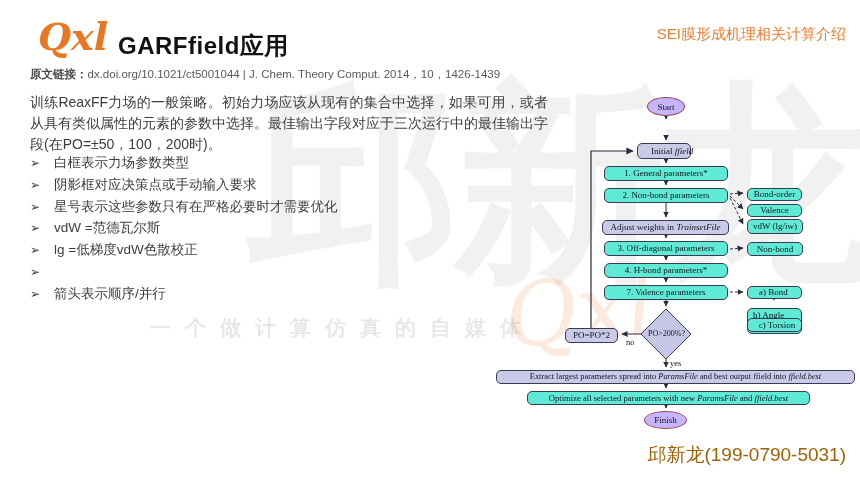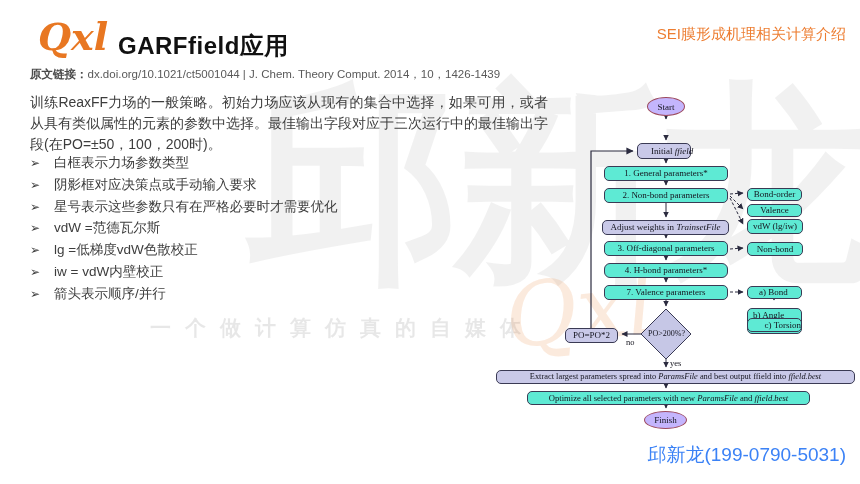--- a/index.html
+++ b/index.html
@@ -61,21 +61,21 @@
   }
   .fc .it{font-style:italic;}
   .fc.shaded{background:#C9C9E8;}
   .fc.pink{background:#c4b5fd;border-color:#9C4A5E;border-radius:50%;}
   .fc-label{
     position:absolute;z-index:2;font-family:"Liberation Serif","DejaVu Serif",serif;
     font-size:8.5px;color:#14141e;z-index:3;white-space:nowrap;text-align:center;
   }
   
   .contact{
-    position:absolute;right:14px;top:442px;font-size:19px;color:#3b82f6;z-index:2;
+    position:absolute;right:14px;top:442px;font-size:19px;color:#a16207;z-index:2;
   }
 </style>
 </head>
 <body>
 
 <div class="slide">
 
   <div class="wm-big">邱新龙</div>
   <div class="wm-row">一个做计算仿真的自媒体</div>
   <div class="wm-sig">Qxl</div>
@@ -104,21 +104,20 @@
     <li>
         <span class="mk">➢</span>
         <span>vdW =范德瓦尔斯</span>
       </li>
     <li>
         <span class="mk">➢</span>
         <span>lg =低梯度vdW色散校正</span>
       </li>
     <li>
         <span class="mk">➢</span>
-        <span>iw = vdW内壁校正</span>
       </li>
     <li>
         <span class="mk">➢</span>
         <span>箭头表示顺序/并行</span>
       </li>
   </ul>
 
   <svg class="fc-svg" width="860" height="484">
     <defs>
       <marker id="arr" markerWidth="7" markerHeight="7" refX="5.5" refY="3" orient="auto">
@@ -160,21 +159,21 @@
   <div class="fc" style="left:747px;top:188px;width:55px;height:13px;line-height:11.5px;">Bond-order</div>
   <div class="fc" style="left:747px;top:204px;width:55px;height:13px;line-height:11.5px;">Valence</div>
   <div class="fc" style="left:747px;top:219px;width:56px;height:15px;line-height:13.5px;">vdW (lg/iw)</div>
   <div class="fc shaded" style="left:602px;top:220px;width:127px;height:15px;line-height:13.5px;"><span>Adjust weights in </span><span class="it">TrainsetFile</span></div>
   <div class="fc" style="left:604px;top:241px;width:124px;height:15px;line-height:13.5px;">3.  Off-diagonal parameters</div>
   <div class="fc" style="left:747px;top:242px;width:56px;height:14px;line-height:12.5px;">Non-bond</div>
   <div class="fc" style="left:604px;top:263px;width:124px;height:15px;line-height:13.5px;border-radius:6px;">4.  H-bond parameters*</div>
   <div class="fc" style="left:604px;top:285px;width:124px;height:15px;line-height:13.5px;">7.  Valence parameters</div>
   <div class="fc" style="left:747px;top:286px;width:55px;height:13px;line-height:11.5px;text-align:left;padding-left:11px;">a) Bond</div>
   <div class="fc" style="left:747px;top:308px;width:55px;height:26px;line-height:12.5px;text-align:left;padding-left:5px;">b) Angle</div>
-  <div class="fc" style="left:747px;top:318px;width:55px;height:14px;line-height:12.5px;text-align:right;padding-left:5px;">c) Torsion</div>
+  <div class="fc" style="left:747px;top:318px;width:55px;height:14px;line-height:12.5px;text-align:center;padding-left:5px;">c) Torsion</div>
   <div class="fc-label" style="left:641px;top:329px;width:51px;font-size:8px;">PO&gt;200%?</div>
   <div class="fc-label" style="left:626px;top:337px;">no</div>
   <div class="fc-label" style="left:670px;top:358px;">yes</div>
   <div class="fc shaded" style="left:565px;top:328px;width:53px;height:15px;line-height:13.5px;">PO=PO*2</div>
   <div class="fc shaded" style="left:496px;top:370px;width:359px;height:14px;line-height:12.5px;font-size:8.4px;"><span>Extract largest parameters spread into </span><span class="it">ParamsFile</span><span> and best output ffield into </span><span class="it">ffield.best</span></div>
   <div class="fc" style="left:527px;top:391px;width:283px;height:14px;line-height:12.5px;font-size:8.6px;"><span>Optimize all selected parameters with new </span><span class="it">ParamsFile</span><span> and </span><span class="it">ffield.best</span></div>
   <div class="fc pink" style="left:644px;top:411px;width:43px;height:18px;line-height:17px;">Finish</div>
 
   <div class="contact">邱新龙(199-0790-5031)</div>
 

